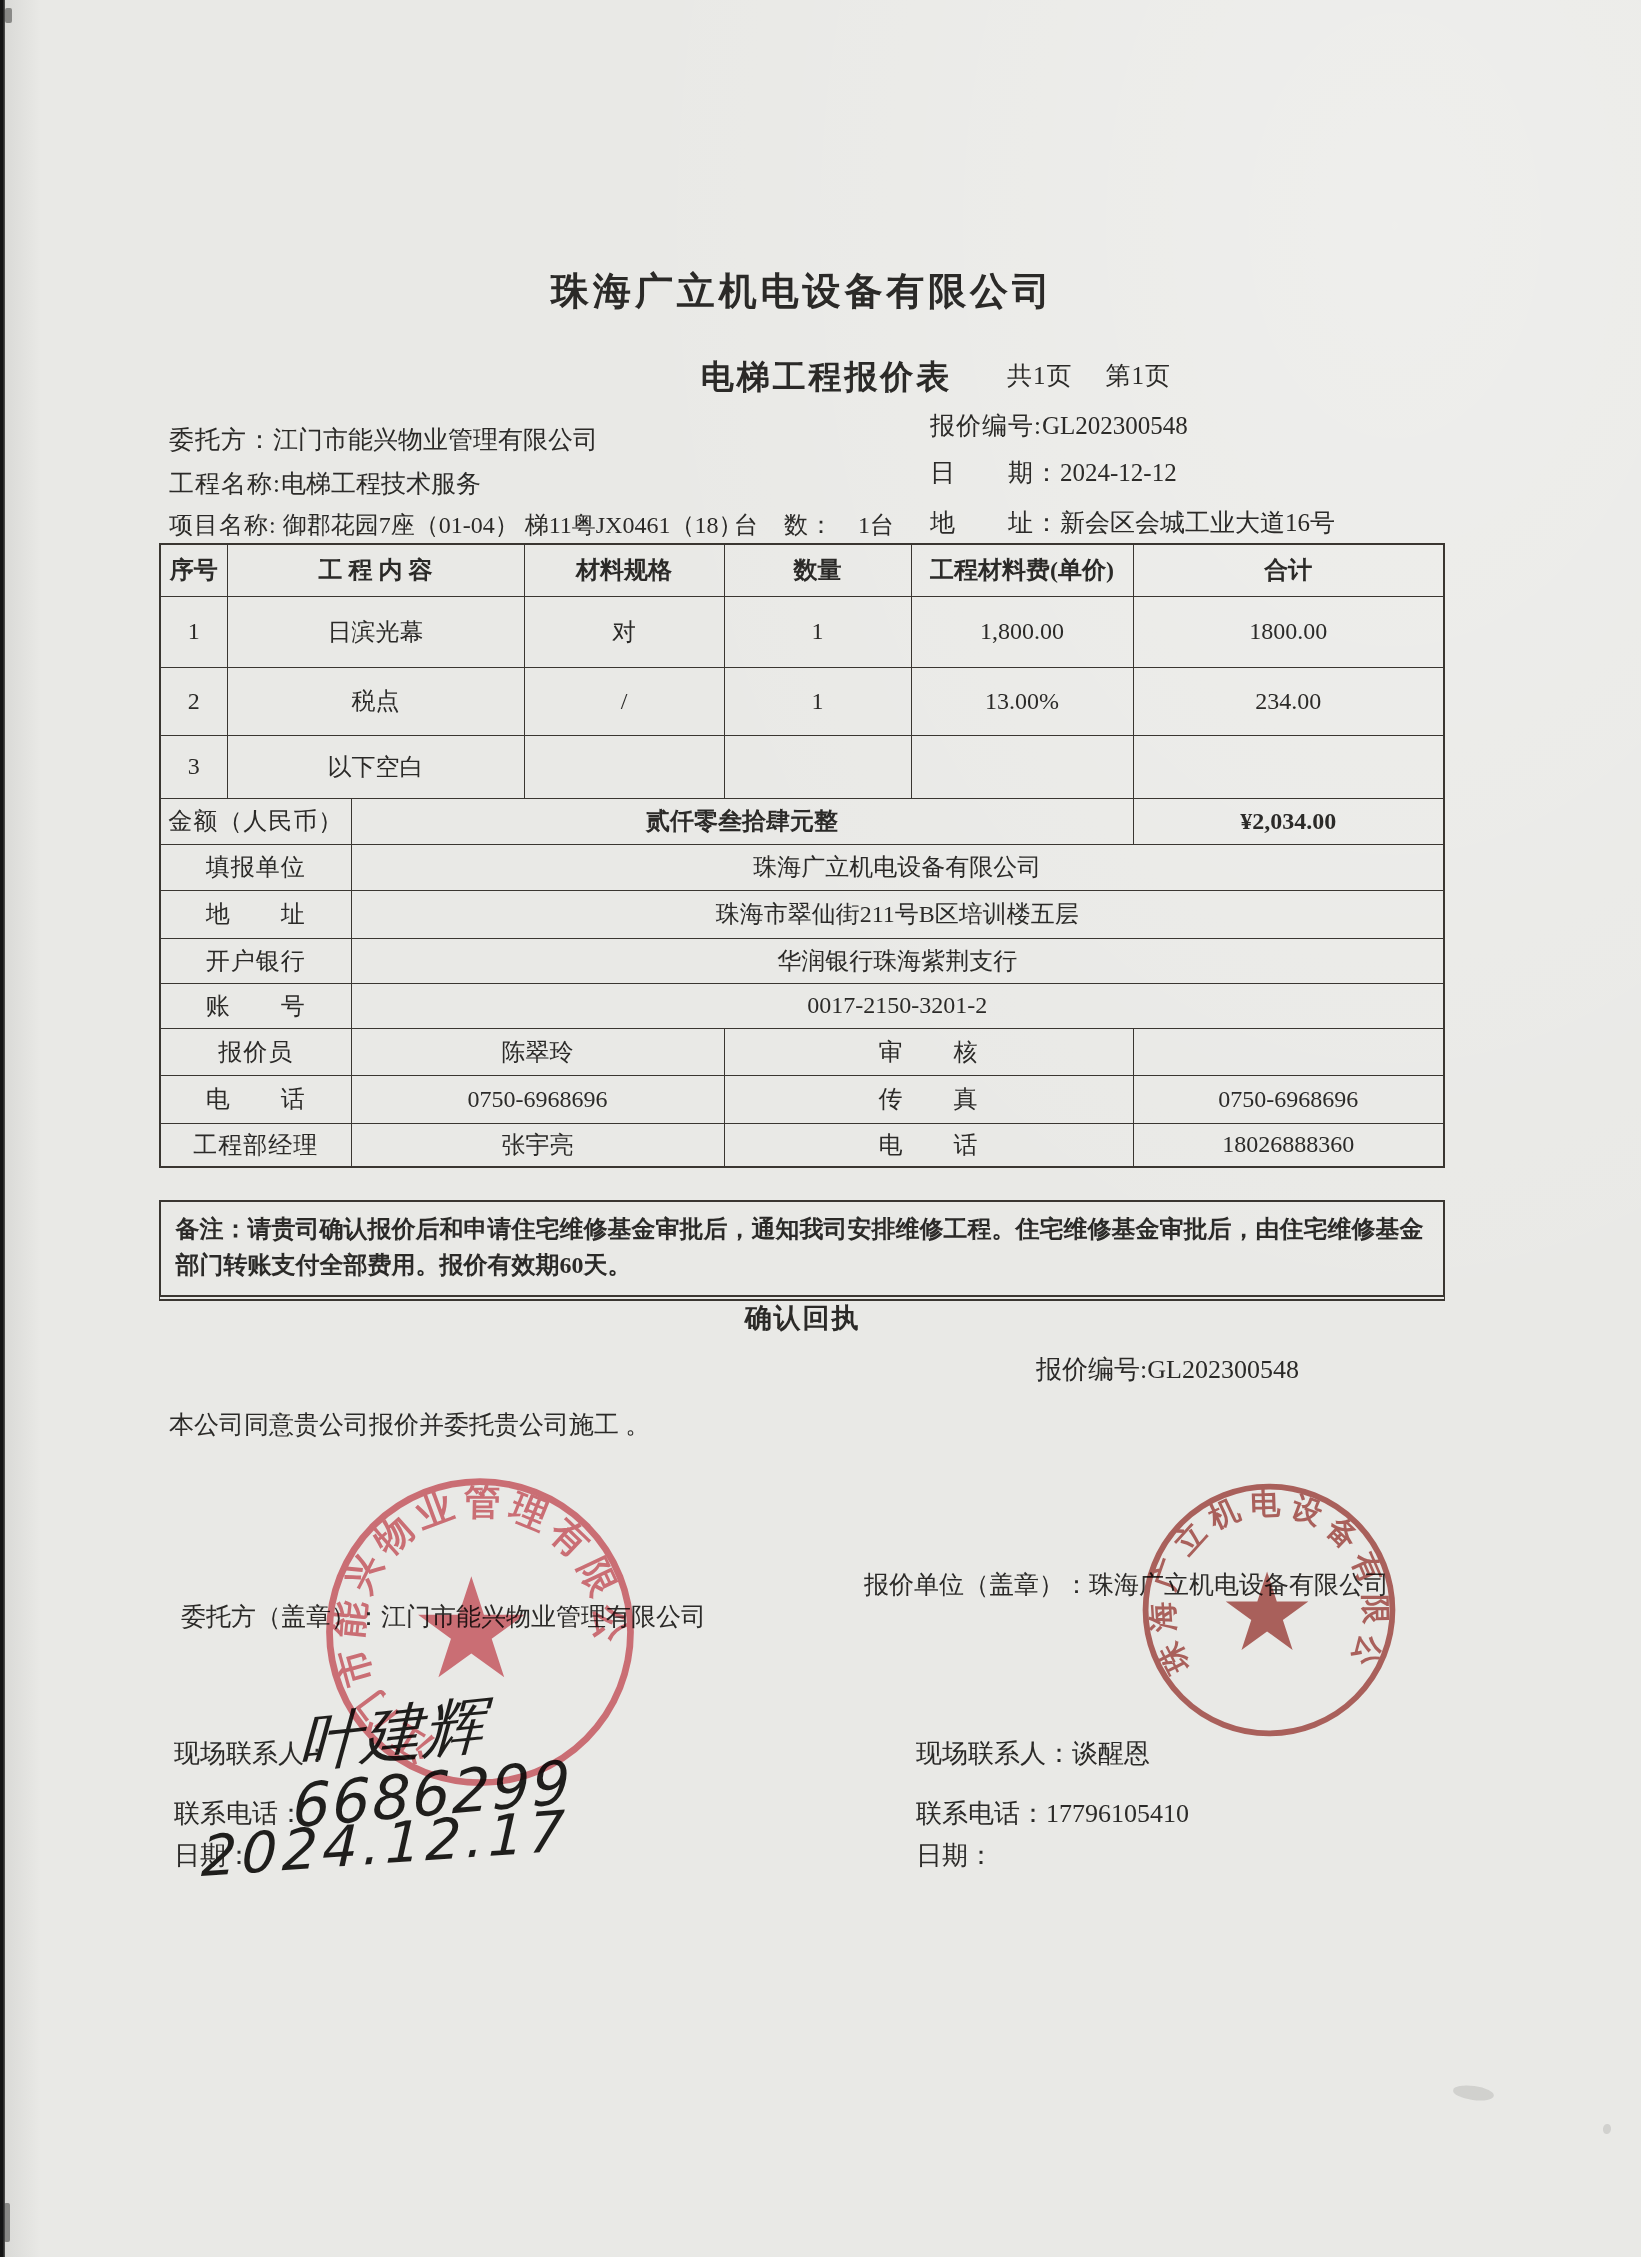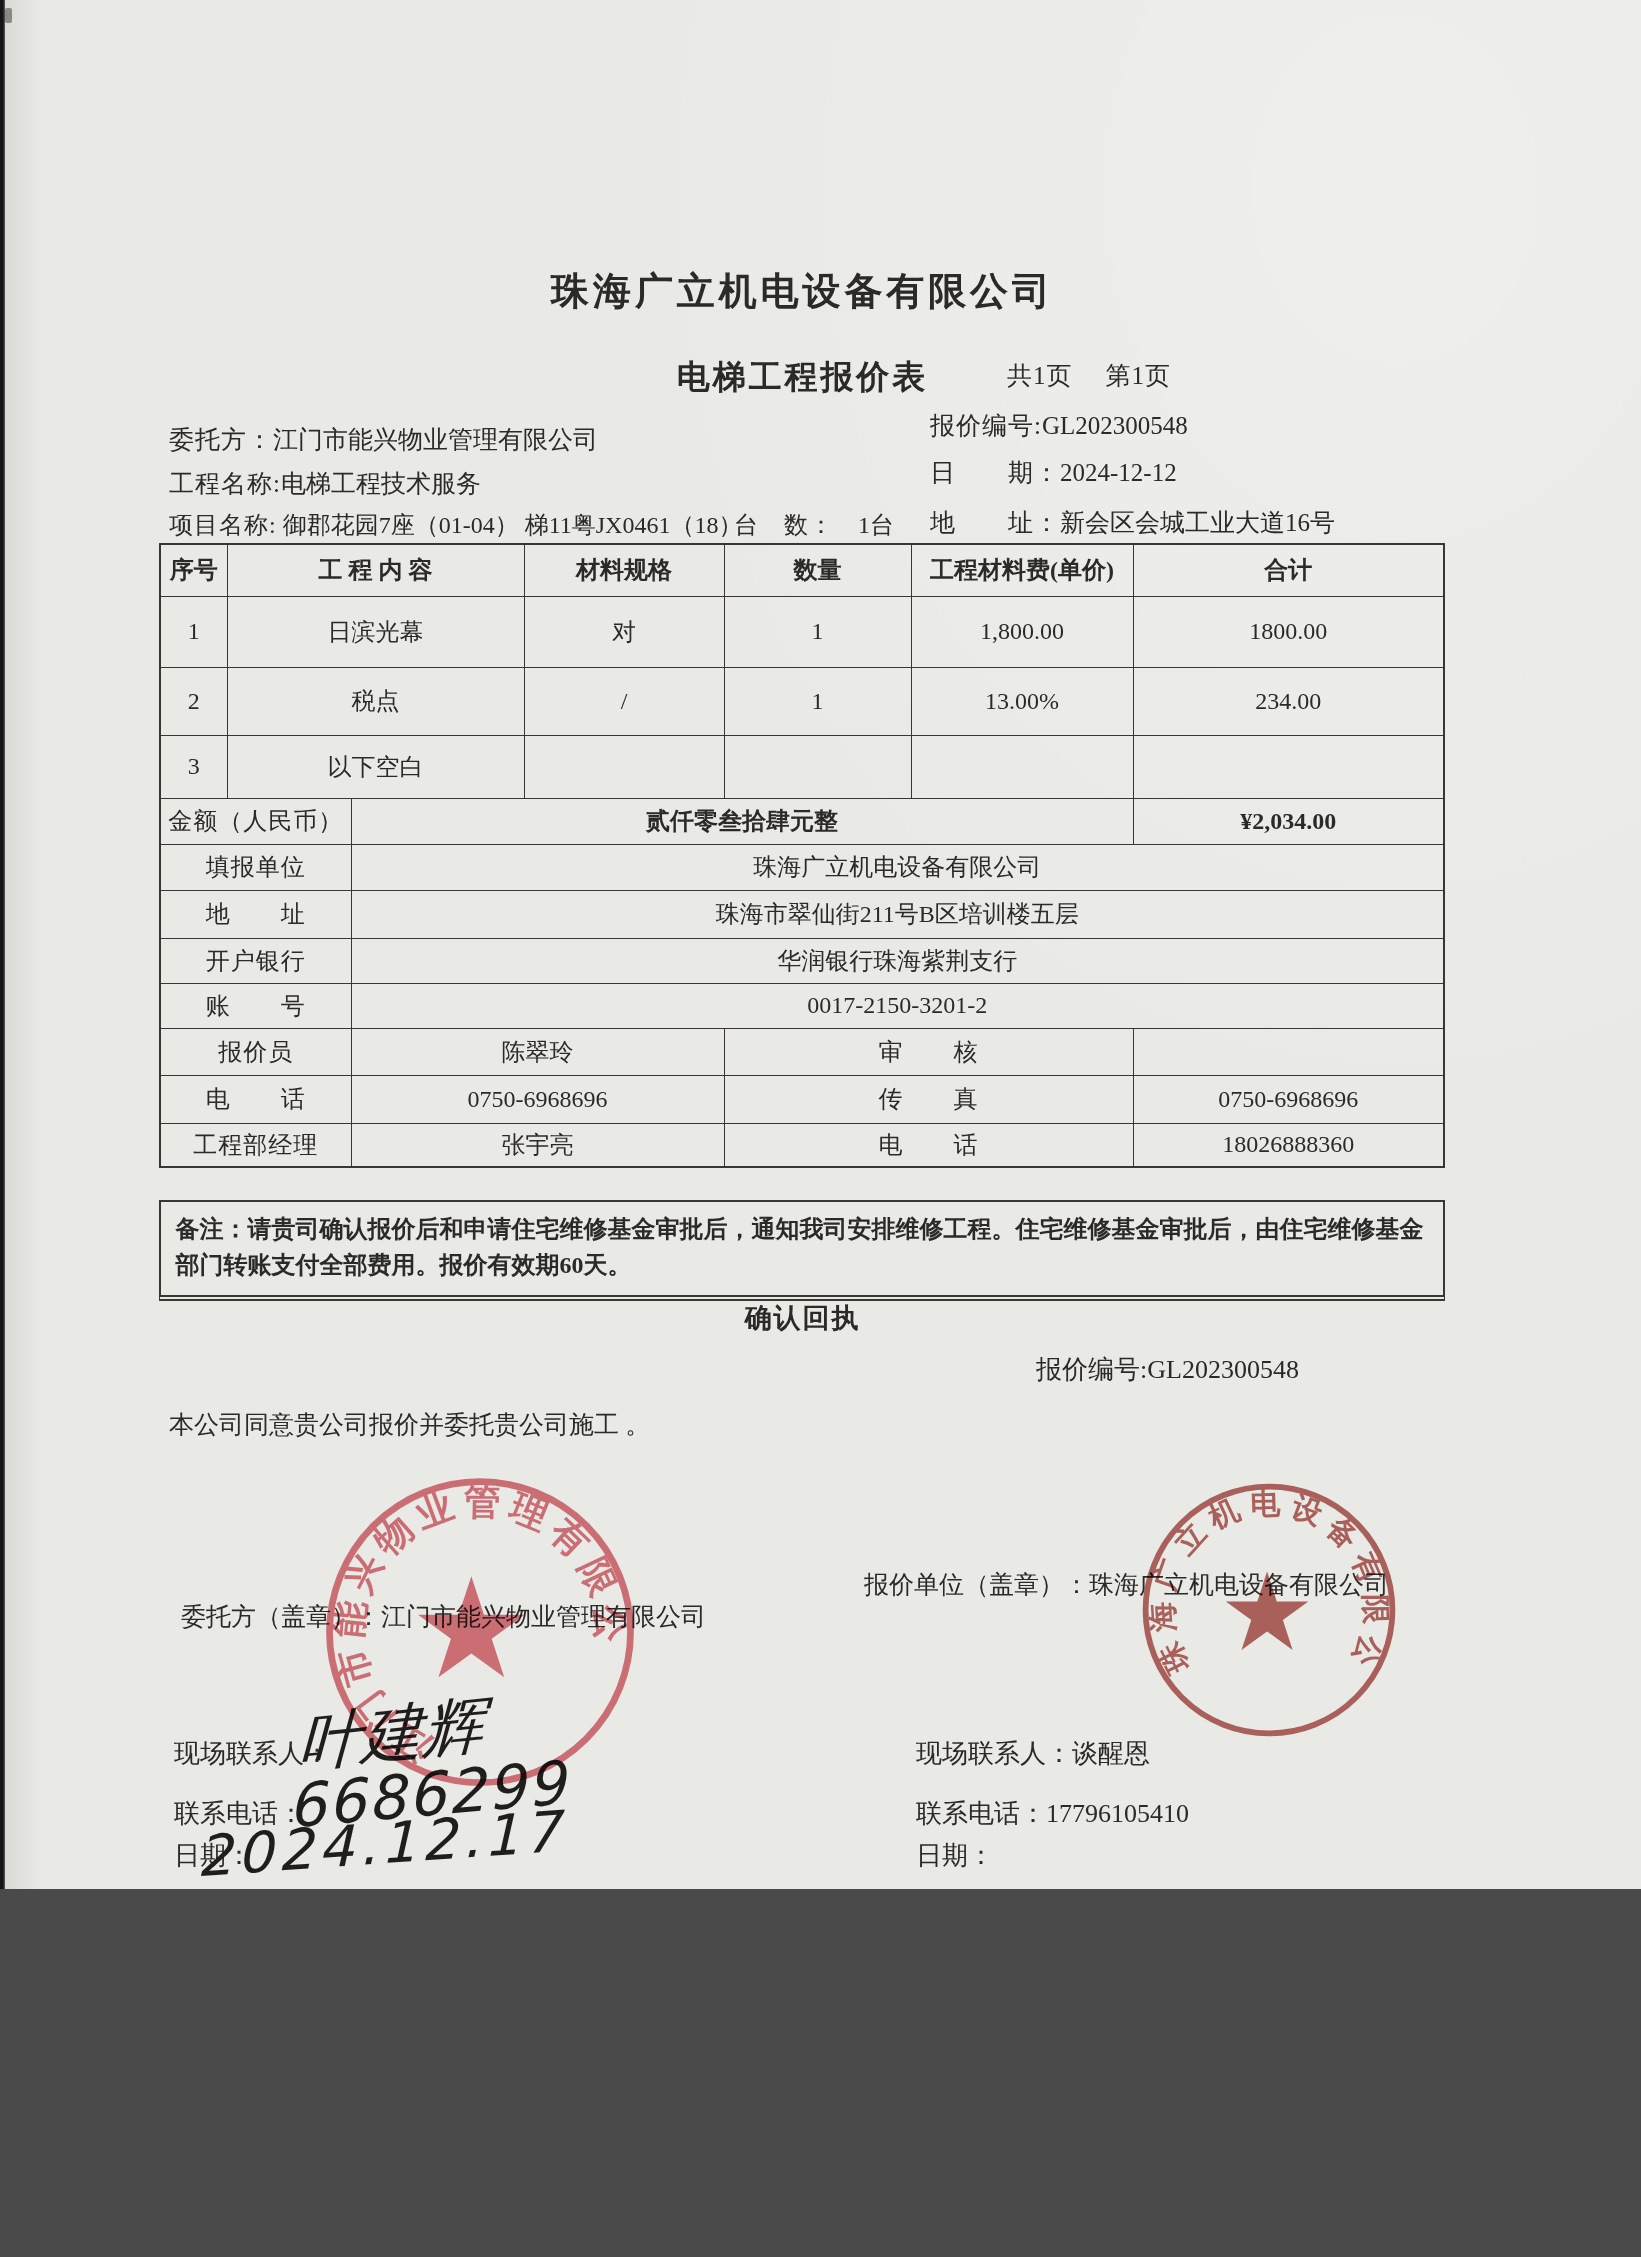--- a/index.html
+++ b/index.html
@@ -1,16 +1,16 @@
 <!DOCTYPE html>
 <html><head>
 <meta charset="utf-8">
 <style>
   html,body{margin:0;padding:0;background:#4a4a4a;}
-  .page{position:relative;width:1641px;height:1889px;background:#e9e9e6;overflow:hidden;
+  .page{position:relative;width:1641px;height:2257px;background:#e9e9e6;overflow:hidden;
         font-family:"Liberation Serif","DejaVu Serif",serif;color:#2b2a28;
         background-image:linear-gradient(90deg,rgba(90,90,88,.12),rgba(0,0,0,0) 2.5%),
                          radial-gradient(ellipse at 85% 10%, rgba(255,255,255,.25), rgba(0,0,0,0) 40%);}
   .abs{position:absolute;}
   .centered{left:0;width:1605px;text-align:center;}
   .title{font-size:38px;font-weight:700;letter-spacing:3.9px;}
   .subtitle{font-size:33px;font-weight:700;letter-spacing:2.9px;}
   .pageinfo{font-size:25px;letter-spacing:1px;}
   .pageinfo span{margin-right:33px;}
   .line{font-size:25px;white-space:nowrap;}
@@ -38,21 +38,21 @@
 
 <div class="page">
 
   <div class="abs edge-left"></div>
   <div class="abs speck" style="left:4.8px;top:7.7px;width:6.8px;height:15.4px;"></div>
   <div class="abs speck" style="left:3.9px;top:2203px;width:5.8px;height:39px;"></div>
   <div class="abs smudge" style="left:1453px;top:2086px;width:41px;height:13.5px;"></div>
   <div class="abs smudge" style="left:1603px;top:2124px;width:7.7px;height:9.7px;"></div>
 
   <div class="abs centered title" style="top:266px;">珠海广立机电设备有限公司</div>
-  <div class="abs centered subtitle" style="top:355px;">电梯工程报价表</div>
+  <div class="abs centered subtitle" style="top:355px;margin-left:24px;">电梯工程报价表</div>
   <div class="abs pageinfo" style="left:1007px;top:359px;">
     <span>共1页</span><span>第1页</span>
   </div>
 
   <div class="abs line" style="left:169px;top:423px;">
     <span class="lbl">委托方：</span><span>江门市能兴物业管理有限公司</span>
   </div>
   <div class="abs line" style="left:930px;top:409px;">
     <span class="lbl">报价编号:</span><span>GL202300548</span>
   </div>

